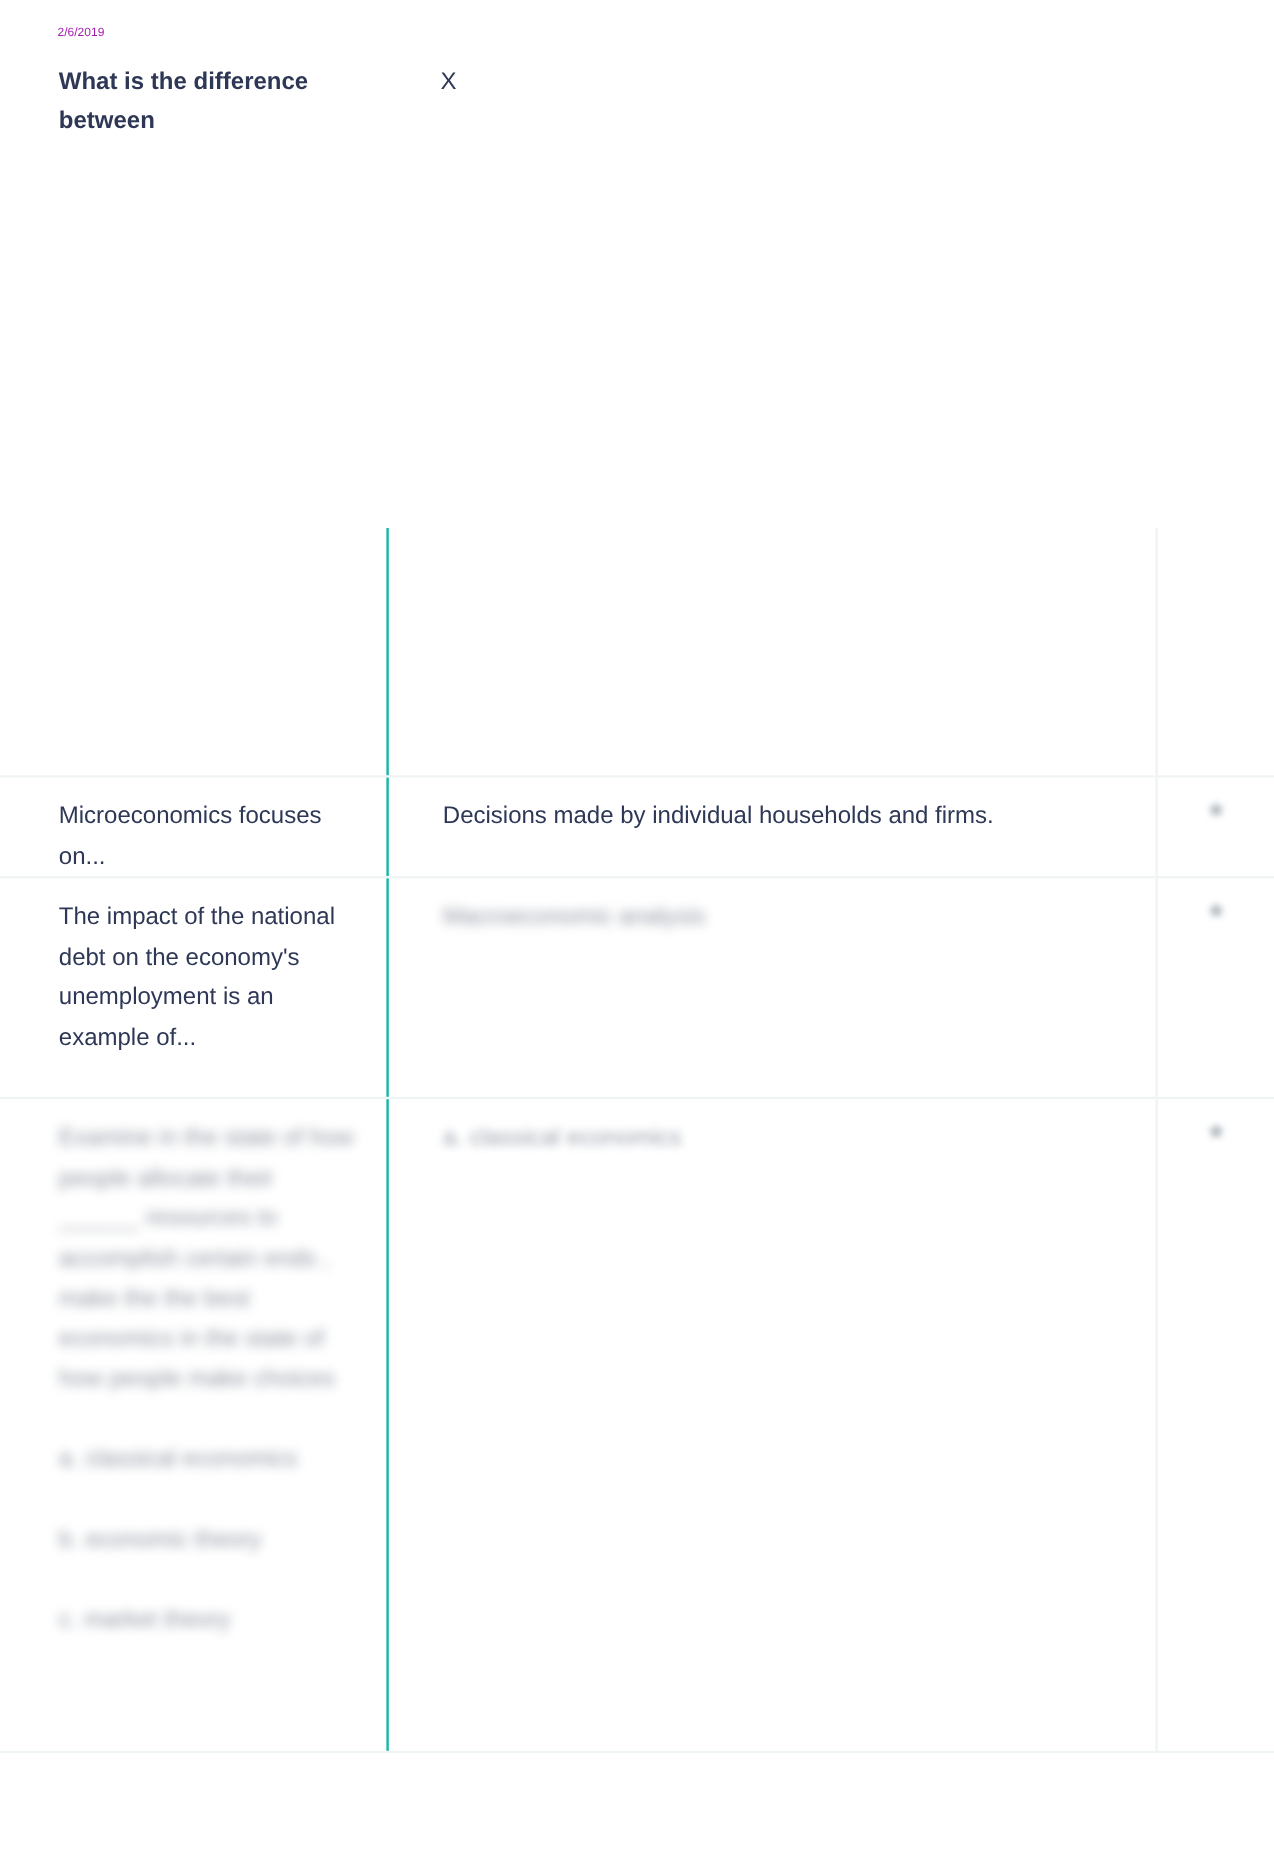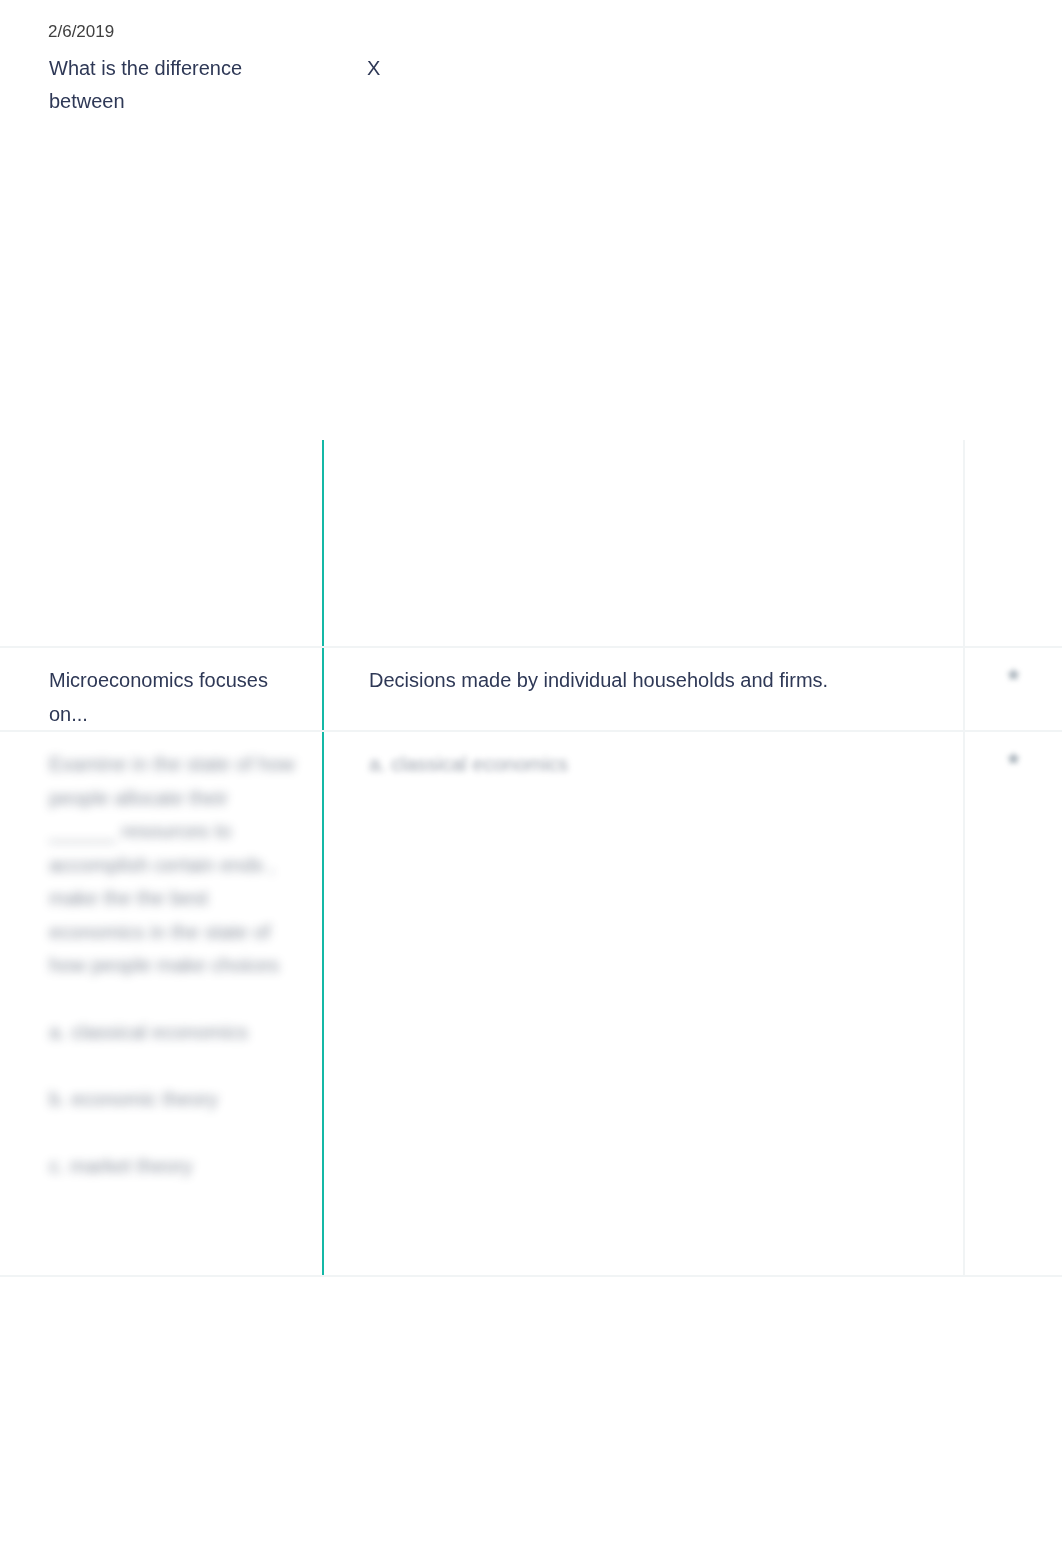--- a/index.html
+++ b/index.html
@@ -16,22 +16,22 @@
     overflow: hidden;
   }
 
   
   .print-header {
     position: absolute;
     top: 22px;
     left: 0;
     width: 1062px;
     height: 22px;
-    font-size: 17px;
-    color: #404040;
+    font-size: 10px;
+    color: #a21caf;
     font-family: "Liberation Sans", sans-serif;
   }
   .print-header .date {
     position: absolute;
     left: 48px;
     top: 0;
     white-space: nowrap;
   }
   .print-header .doc-title {
     position: absolute;
@@ -51,21 +51,21 @@
     height: 70px;
   }
   .top-fragment .term-frag {
     position: absolute;
     left: 49px;
     top: 0;
     width: 250px;
     font-size: 20px;
     line-height: 33px;
     color: #2e3856;
-    font-weight: 400;
+    font-weight: 700;
   }
   .top-fragment .def-frag {
     position: absolute;
     left: 367px;
     top: 0;
     font-size: 20px;
     line-height: 33px;
     color: #2e3856;
   }
 
@@ -206,20 +206,37 @@
     </div>
     <div class="star-cell">
       <span class="star-icon blur-icon">
         <svg viewBox="0 0 24 24" width="17" height="17" aria-hidden="true">
           <path fill="currentColor" d="M12 2.6l2.9 5.9 6.5.95-4.7 4.58 1.11 6.47L12 17.45 6.19 20.5 7.3 14.03 2.6 9.45l6.5-.95z"></path>
         </svg>
       </span>
     </div>
   </div>
 
+  <div class="card-row row-debt">
+    <div class="col-fill c1"></div>
+    <div class="col-fill c2"></div>
+    <div class="term">
+      <div class="term-text">The impact of the national debt on the economy's unemployment is an example of...</div>
+    </div>
+    <div class="definition">
+      <div class="def-text blur-heavy">Macroeconomic analysis</div>
+    </div>
+    <div class="star-cell">
+      <span class="star-icon blur-icon">
+        <svg viewBox="0 0 24 24" width="17" height="17" aria-hidden="true">
+          <path fill="currentColor" d="M12 2.6l2.9 5.9 6.5.95-4.7 4.58 1.11 6.47L12 17.45 6.19 20.5 7.3 14.03 2.6 9.45l6.5-.95z"></path>
+        </svg>
+      </span>
+    </div>
+  </div>
 
   <div class="card-row row-blurred">
     <div class="col-fill c1"></div>
     <div class="col-fill c2"></div>
     <div class="term">
       <div class="term-text blur-heavy">Examine in the state of how people allocate their ______ resources to accomplish certain ends , make the the best economics in the state of how people make choices</div>
       <span class="spacer-line"></span>
       <div class="term-text blur-heavy option-line">a. classical economics</div>
       <span class="spacer-line"></span>
       <div class="term-text blur-heavy option-line">b. economic theory</div>

